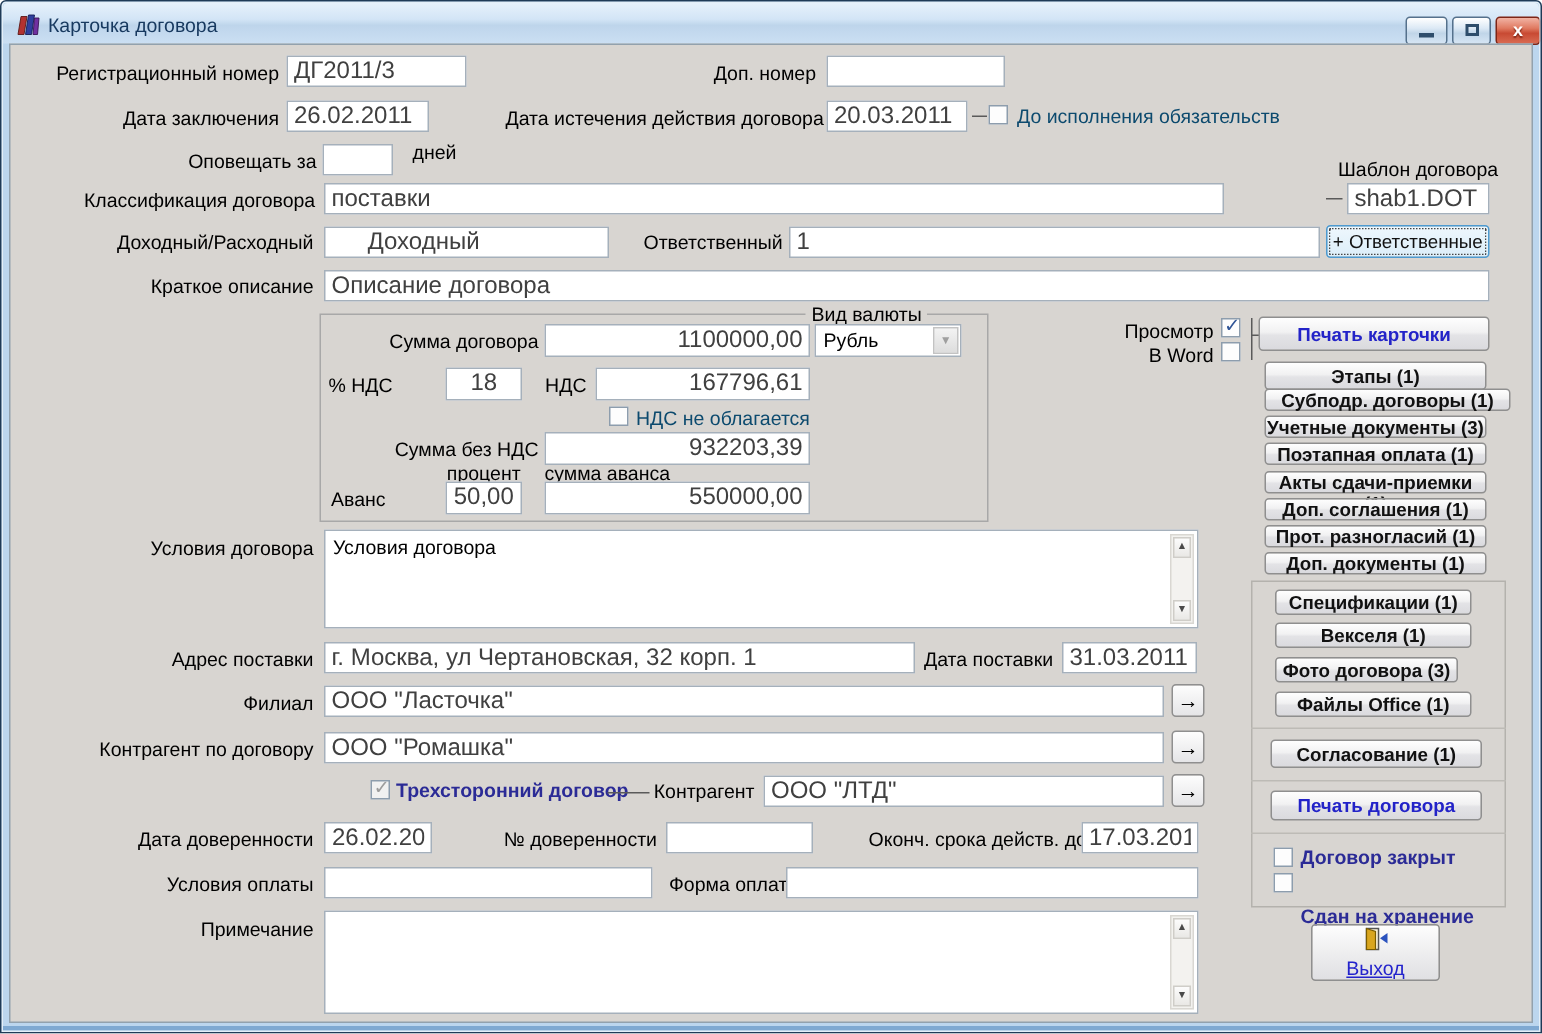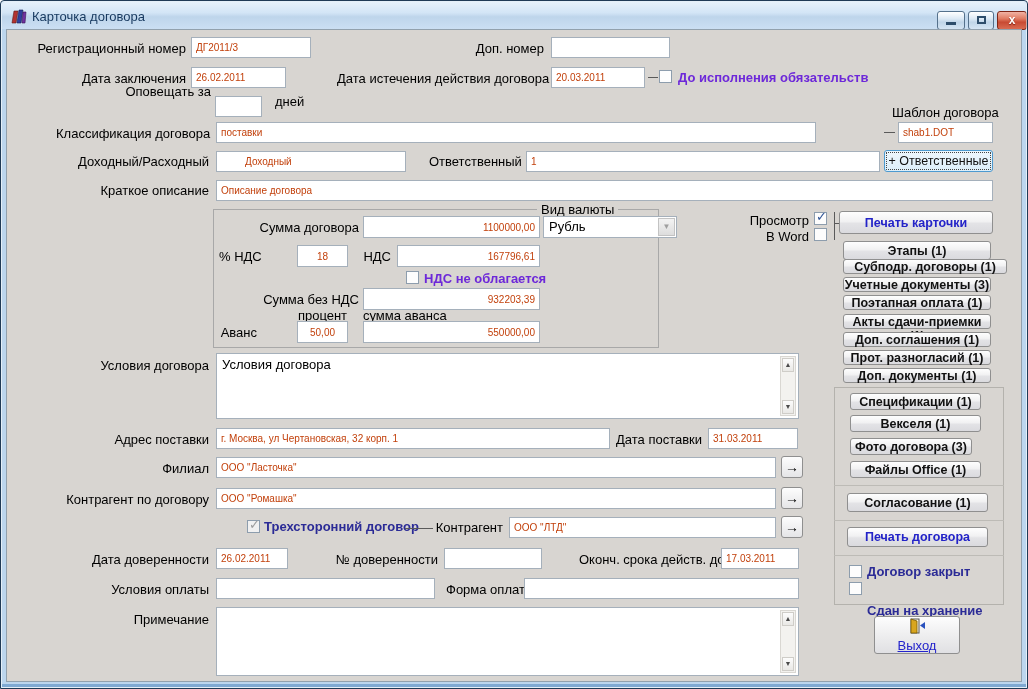--- a/index.html
+++ b/index.html
@@ -17,24 +17,24 @@
   .app-ico { position:absolute; left:8px; top:6px; }
   .wbtn { position:absolute; top:9px; height:19px; border:1px solid #55718c; border-radius:3px;
     background:linear-gradient(#ffffff,#dcE9f5 40%,#c0d5e8 60%,#d6e5f4); text-align:center; }
   .wbtn .mbar { display:block; width:10px; height:3px; background:#2e4d6b; margin:10px auto 0; }
   .wbtn .rbox { display:block; width:9px; height:8px; border:2px solid #2e4d6b; margin:4px auto 0; }
   .wbtn.close { background:linear-gradient(#f1b3a4,#e07a61 40%,#c84a33 60%,#d96b52); border-color:#7e2516;
     color:#fff; font-weight:bold; font-size:12px; line-height:17px; text-shadow:0 1px 1px #7e2516; }
   .client { position:absolute; left:5px; top:28px; right:5px; bottom:6px; background:#d8d5d1; border:1px solid #92a1ad; }
   .lbl { position:absolute; white-space:nowrap; font-size:13px; color:#000; }
   .r { text-align:right; } .c { text-align:center; }
-  .navy { color:#6d28d9;font-weight:bold; }
+  .navy { color:#0c4a6e; }
   .navyb { color:#2b2b96; font-weight:bold; }
   .tb { position:absolute; background:#fff; border:1px solid #a5b0bb; height:21px; padding:0 4px;
-    font-family:inherit; font-size:10px; color:#c2410c; }
+    font-family:inherit; font-size:16px; color:#404040; }
   input.tb { outline:none; }
   .tb.right { text-align:right; } .tb.center { text-align:center; }
   .ta { position:absolute; background:#fff; border:1px solid #a5b0bb; }
   .ta .txt { position:absolute; left:5px; top:3px; font-size:13px; white-space:pre-wrap; }
   .vscroll { position:absolute; top:2px; bottom:2px; right:2px; width:16px; background:#f3f2ef; border:1px solid #d9d7d2; }
   .sb { position:absolute; left:1px; right:1px; height:14px; background:linear-gradient(#fcfcfc,#e9e8e5);
     border:1px solid #cfcdc8; color:#4a4a4a; font-size:7px; line-height:12px; text-align:center; }
   .sb.up { top:1px; } .sb.down { bottom:1px; }
   button.btn { position:absolute; border:1px solid #8f8f8f; border-radius:3px;
     background:linear-gradient(#fefefe,#f1f1f2 45%,#e3e3e6 55%,#dadade);
@@ -91,21 +91,21 @@
   <input class="tb" style="left: 550px; top: 36px; width: 119px;">
 
   <div class="lbl r" style="left:78px;top:70px;width:107px;">Дата заключения</div>
   <input class="tb" style="left: 190px; top: 66px; width: 95px;" value="26.02.2011">
   <div class="lbl r" style="left:336px;top:70px;width:207px;">Дата истечения действия договора</div>
   <input class="tb" style="left: 550px; top: 66px; width: 94px;" value="20.03.2011">
   <div class="hline" style="left:647px;top:76px;width:10px;"></div>
   <div class="chk" style="left:658px;top:69px;"></div>
   <div class="lbl navy" style="left:677px;top:69px;">До исполнения обязательств</div>
 
-  <div class="lbl r" style="left:118px;top:83px;width:92px;">Оповещать за</div>
+  <div class="lbl r" style="left:118px;top:99px;width:92px;">Оповещать за</div>
   <input class="tb" style="left: 214px; top: 95px; width: 47px;">
   <div class="lbl" style="left:274px;top:93px;">дней</div>
 
   <div class="lbl c" style="left:891px;top:104px;width:104px;">Шаблон договора</div>
 
   <div class="lbl r" style="left:55px;top:125px;width:153px;">Классификация договора</div>
   <input class="tb" style="left: 215px; top: 121px; width: 600px;" value="поставки">
   <div class="hline" style="left:883px;top:131px;width:11px;"></div>
   <input class="tb" style="left: 897px; top: 121px; width: 95px;" value="shab1.DOT">
 
@@ -115,21 +115,21 @@
   <input class="tb" style="left: 525px; top: 150px; width: 354px;" value="1">
   <button class="btn focusd" style="left:883px;top:149px;width:109px;height:22px;">+ Ответственные</button>
 
   <div class="lbl r" style="left:80px;top:182px;width:128px;">Краткое описание</div>
   <input class="tb" style="left: 215px; top: 179px; width: 777px;" value="Описание договора">
 
   <div class="groupbox" style="left:212px;top:208px;width:446px;height:139px;"></div>
   <div class="gb-label" style="left:536px;top:201px;">Вид валюты</div>
   <div class="lbl r" style="left:240px;top:219px;width:118px;">Сумма договора</div>
   <input class="tb right" style="left: 362px; top: 215px; width: 177px; height: 22px;" value="1100000,00">
-  <div class="combo" style="left:542px;top:215px;width:134px;height:22px;padding-left:38px;">
+  <div class="combo" style="left:542px;top:215px;width:98px;height:22px;padding-left:38px;">
     <span class="ct">Рубль</span>
     <div class="cb">▼</div>
   </div>
   <div class="lbl r" style="left:218px;top:248px;width:42px;">% НДС</div>
   <input class="tb center" style="left: 296px; top: 244px; width: 51px; height: 22px;" value="18">
   <div class="lbl r" style="left:358px;top:248px;width:32px;">НДС</div>
   <input class="tb right" style="left: 396px; top: 244px; width: 143px; height: 22px;" value="167796,61">
   <div class="chk" style="left:405px;top:270px;"></div>
   <div class="lbl navy" style="left:423px;top:270px;">НДС не облагается</div>
   <div class="lbl r" style="left:250px;top:291px;width:108px;">Сумма без НДС</div>

